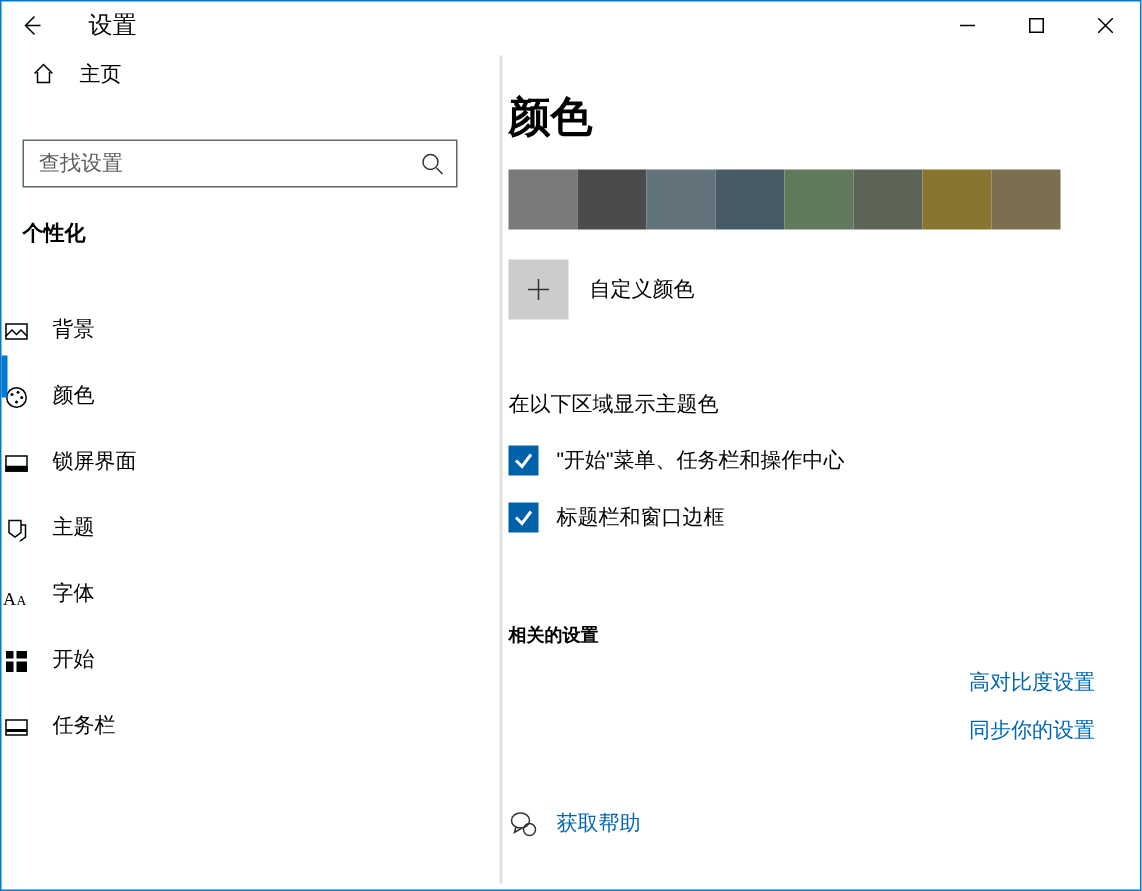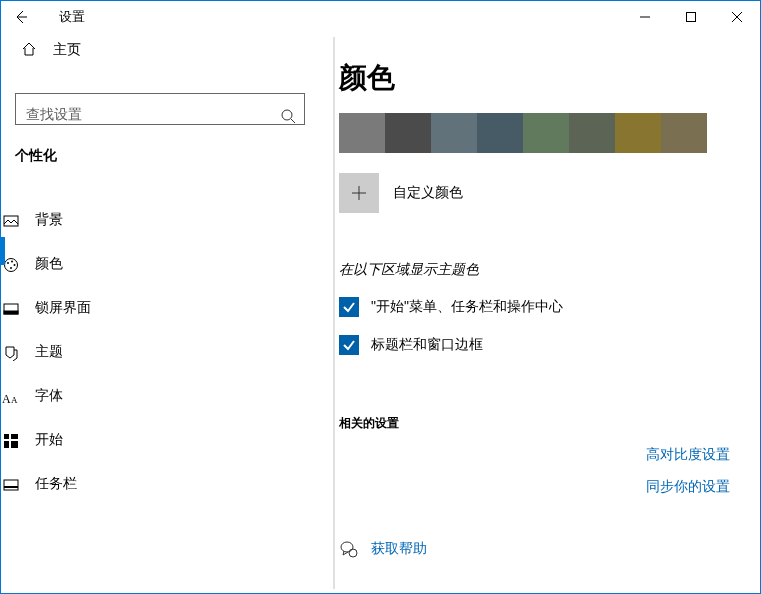--- a/index.html
+++ b/index.html
@@ -25,21 +25,21 @@
   }
   .back-btn {
     width: 40px;
     height: 32px;
     display: flex;
     align-items: center;
     justify-content: center;
   }
   .title {
     padding-left: 18px;
-    font-size: 13px;
+    font-size: 16px;
   }
   .win-controls {
     position: absolute;
     right: 0;
     top: 0;
     display: flex;
   }
   .win-btn {
     width: 46px;
     height: 32px;
@@ -84,21 +84,21 @@
     margin-bottom: 12px;
   }
   .home-row .icon { width: 20px; display: flex; justify-content: center; }
   .home-row .label { padding-left: 14px; }
 
   .search-box {
     margin: 0 14px 22px 14px;
     height: 32px;
     border: 1px solid #666;
     display: flex;
-    align-items: flex-end;
+    align-items: center;
     padding: 0 8px 0 10px;
     color: #666;
     position: relative;
   }
   .search-box .ph { flex: 1; font-size: 14px; color: #5d5d5d; }
   .search-box .sicon { width: 16px; height: 16px; }
 
   .category {
     font-weight: 600;
     padding-left: 14px;
@@ -139,21 +139,21 @@
   }
   .custom-btn {
     width: 40px;
     height: 40px;
     background: #ccc;
     display: flex;
     align-items: center;
     justify-content: center;
     margin-right: 14px;
   }
-  .section-label { margin-top: 48px; font-style: italic; }
+  .section-label { margin-top: 48px; }
   .check-row {
     display: flex;
     align-items: center;
     margin-top: 18px;
   }
   .checkbox {
     width: 20px;
     height: 20px;
     background: #0061ab;
     display: flex;

